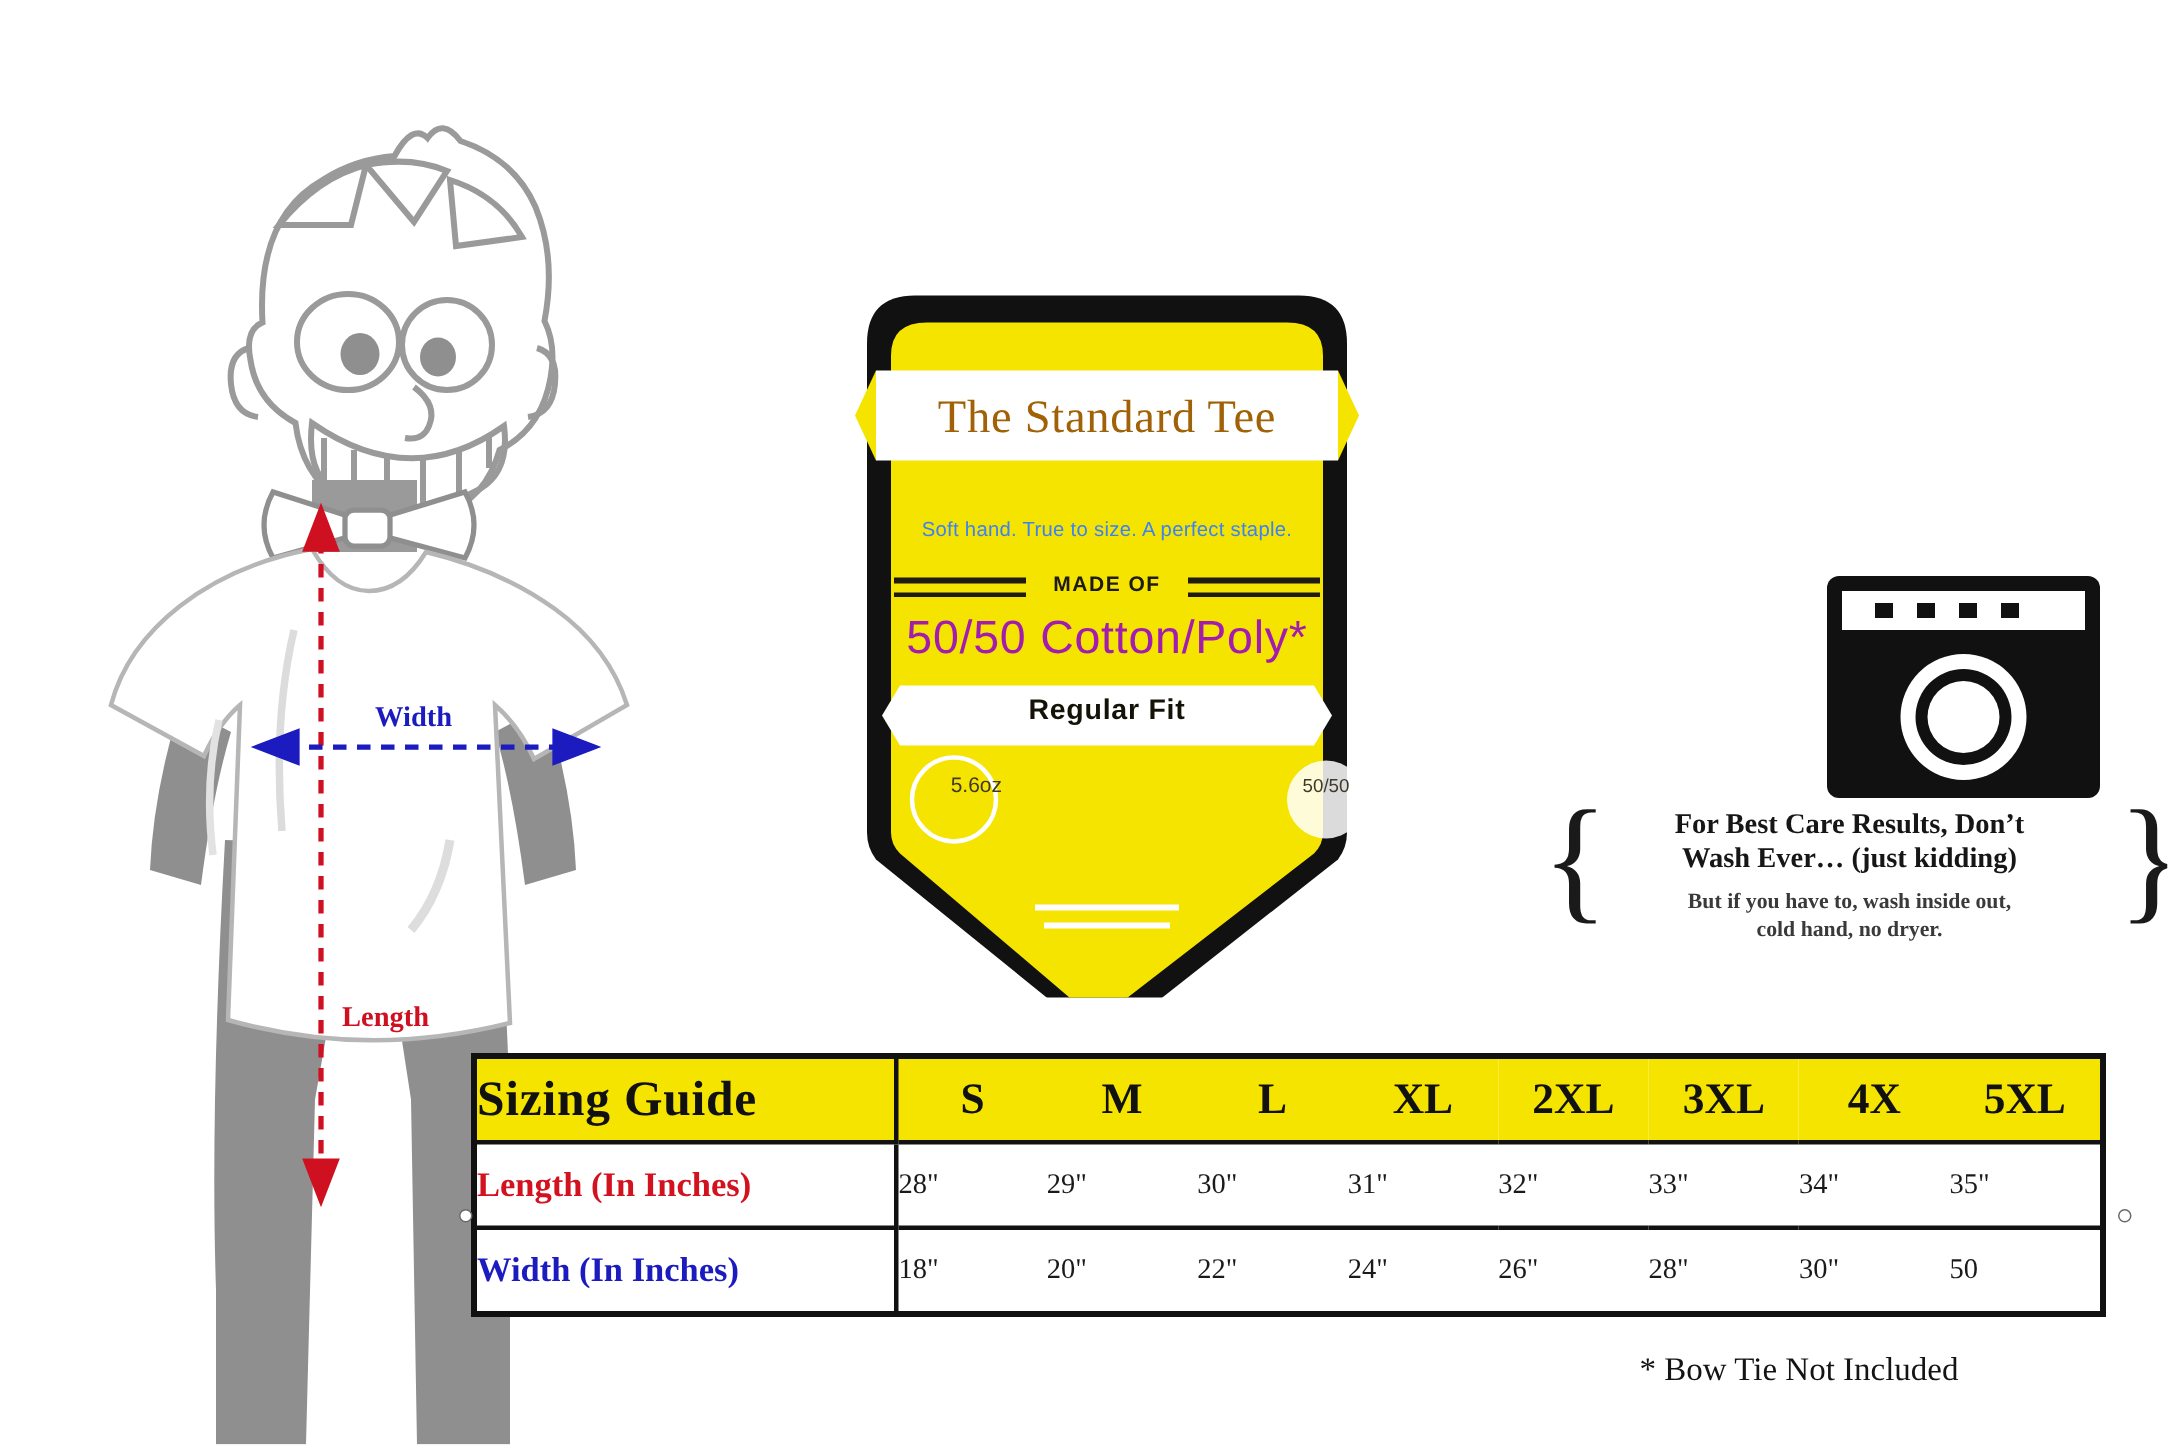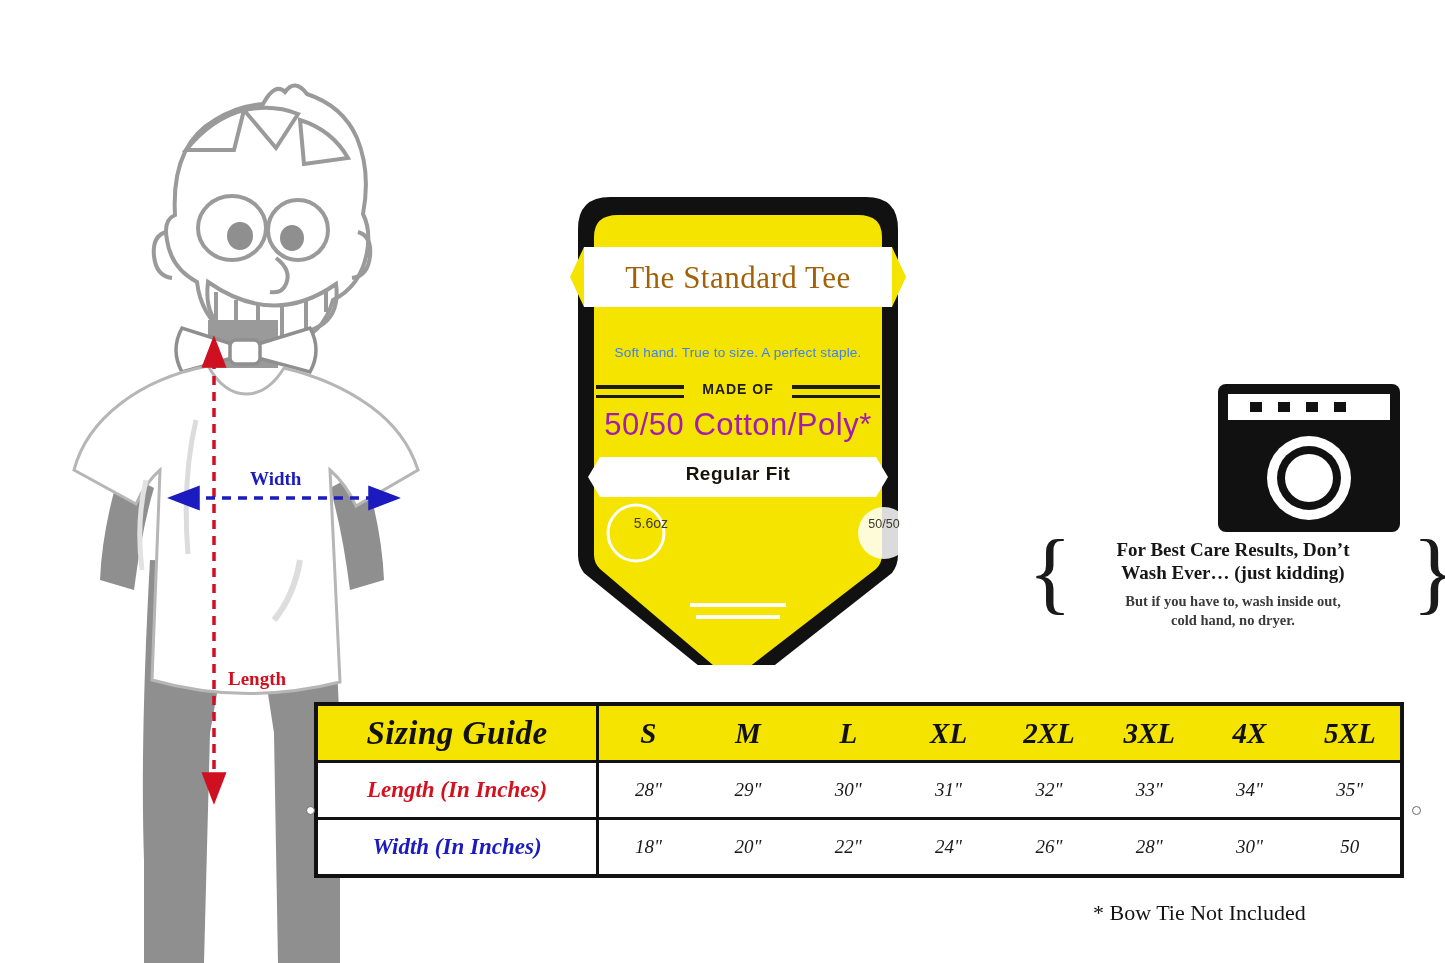--- a/index.html
+++ b/index.html
@@ -187,25 +187,23 @@
   table.size-table {
     border-collapse: collapse;
     width: 100%;
     table-layout: fixed;
   }
   table.size-table thead tr {
     background: #f5e300;
   }
   table.size-table th,
   table.size-table td {
-    text-align: center;
     vertical-align: middle;
     padding: 0;
     height: 54px;
-    font-style: italic;
   }
   th.head-title {
     text-align: left;
     padding-left: 16px;
     font-family: "Liberation Serif", serif;
     font-weight: bold;
     font-size: 33px;
     color: #111111;
     letter-spacing: 0.5px;
     width: 278px;

